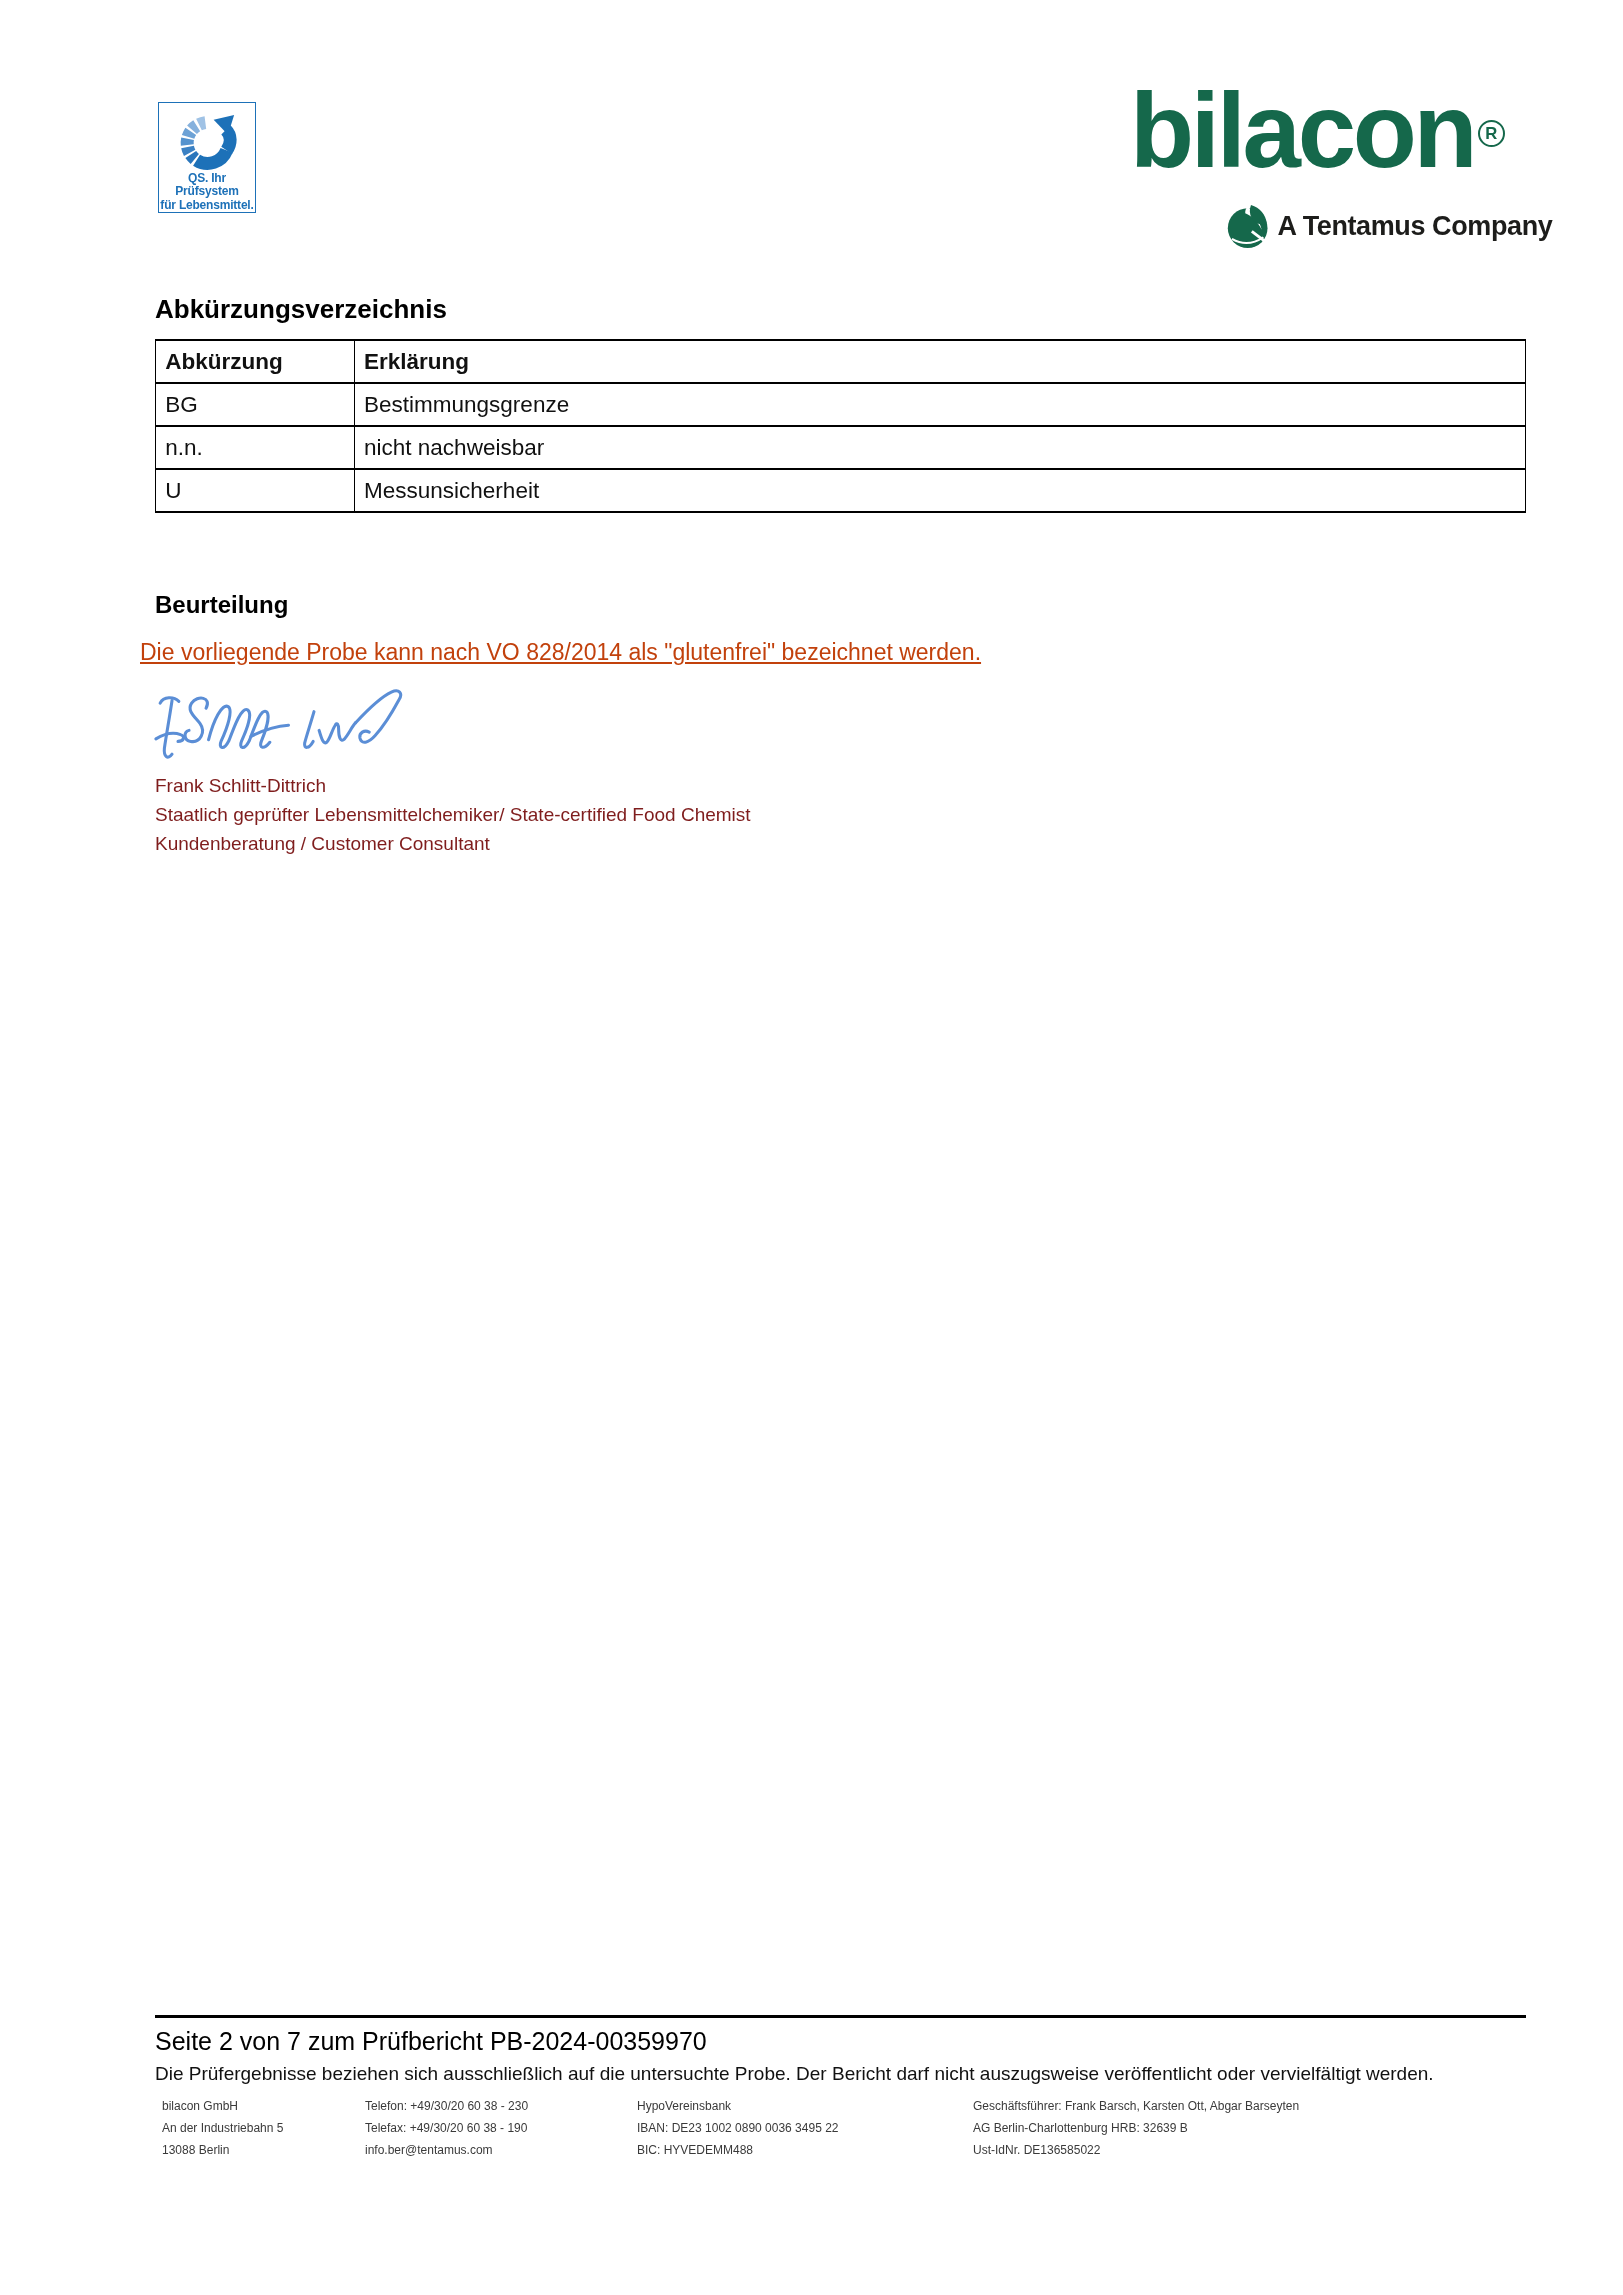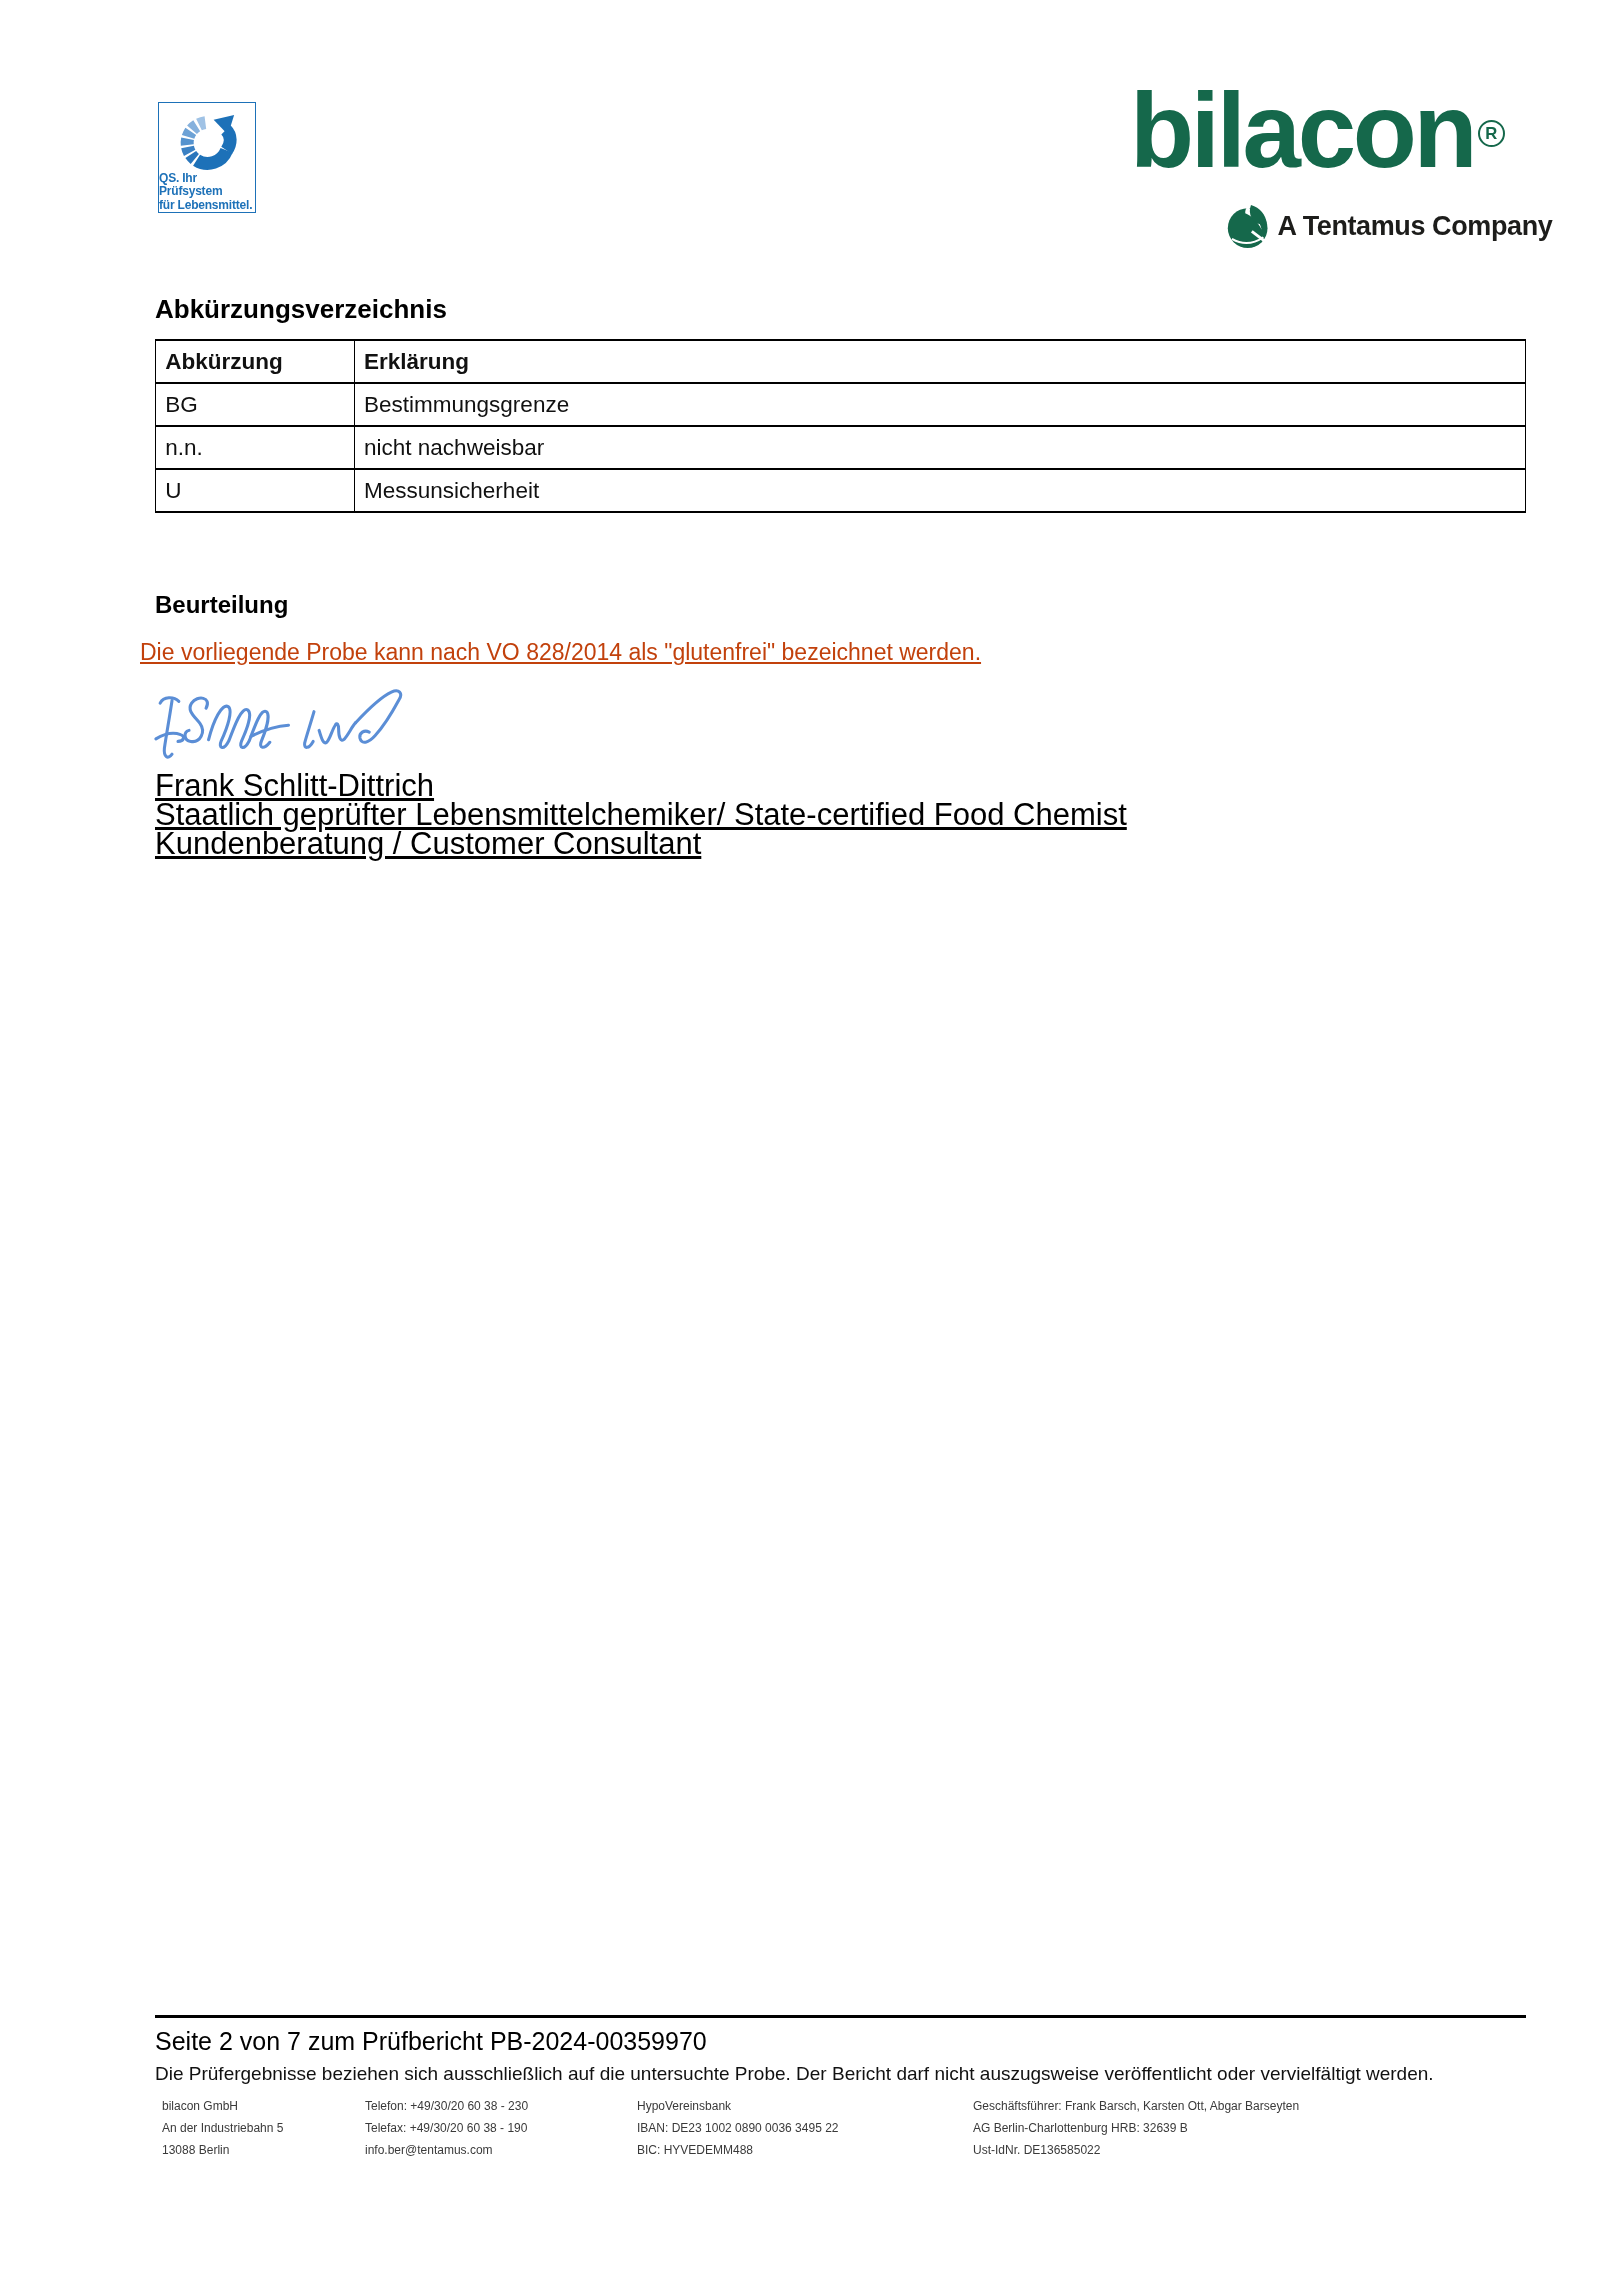--- a/index.html
+++ b/index.html
@@ -16,21 +16,21 @@
   .qs-box {
     position:absolute; left:158px; top:102px;
     width:98px; height:111px;
     border:1.7px solid #1d71b8;
     box-sizing:border-box;
     display:flex; flex-direction:column; align-items:center; justify-content:flex-start;
   }
   .qs-swirl { margin-top:2.5px; width:73px; height:70px; }
   .qs-text {
     color:#1d71b8; font-weight:bold; font-size:12px; line-height:13.3px;
-    letter-spacing:-0.2px; margin-top:-1.7px;
+    text-align:center; letter-spacing:-0.2px; margin-top:-1.7px;
   }
   
   .bilacon-wrap { position:absolute; left:1130px; top:78px; display:flex; align-items:center; }
   .bilacon-word {
     font-size:105px; font-weight:bold; letter-spacing:-3.3px; line-height:1;
     color:#15684b;
   }
   .bilacon-reg {
     width:27px; height:27px; border:2.5px solid #15684b; border-radius:50%;
     color:#15684b; font-weight:bold; font-size:16.7px;
@@ -51,21 +51,21 @@
     border-left:1.7px solid #000; border-right:1.7px solid #000;
     height:41px; padding:0 6.7px 0 9.2px;
     font-size:22.5px; text-align:left; vertical-align:middle;
     white-space:nowrap; overflow:hidden;
   }
   .abbrev-table th { font-weight:bold; }
   .abbrev-table .col-abbr { width:182px; }
   .h-beurteilung { position:absolute; left:155px; top:591px; font-size:24px; font-weight:bold; color:#000; }
   .assessment-text { position:absolute; left:140px; top:639px; font-size:23px; color:#c2410c;text-decoration:underline; }
   .signature { position:absolute; left:150px; top:687px; width:260px; height:85px; }
-  .signer-block { position:absolute; left:155px; top:771px; font-size:31px; line-height:29px; color:#000000;text-decoration:underline; }
+  .signer-block { position:absolute; left:155px; top:771px; font-size:19px; line-height:29px; color:#7f1d1d; }
   
   .footer-rule { position:absolute; left:155px; top:2015px; width:1371px; height:2.5px; background:#000; }
   .footer-pageline { position:absolute; left:155px; top:2027px; font-size:25px; color:#000; }
   .footer-disclaimer { position:absolute; left:155px; top:2063px; font-size:19px; color:#111; }
   .footer-col { position:absolute; top:2095px; font-size:12px; line-height:22px; color:#3a3a3a; white-space:nowrap; }
   .fc1 { left:162px; } .fc2 { left:365px; } .fc3 { left:637px; } .fc4 { left:973px; }
 </style>
 </head>
 <body>
 

